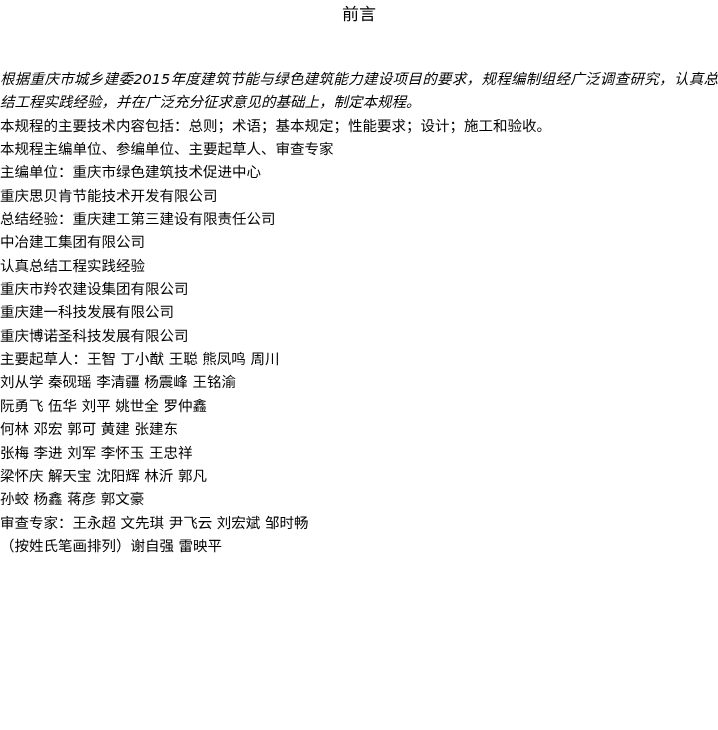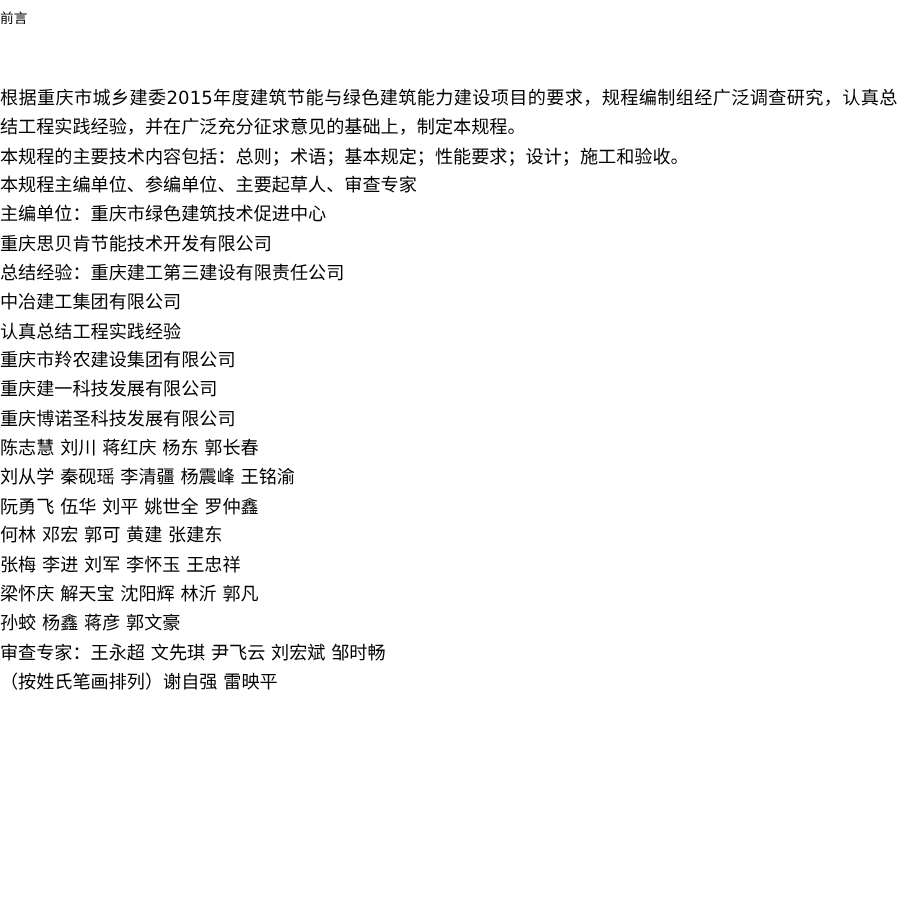--- a/index.html
+++ b/index.html
@@ -13,53 +13,54 @@
     color: #000000;
     font-family: "DejaVu Sans", "Liberation Sans", sans-serif;
     font-size: 14.5px;
     overflow: hidden;
   }
   .doc {
     padding-top: 6px;
     width: 718px;
   }
   .doc-title {
-    font-size: 11px;
+    font-size: 17px;
     font-weight: 400;
-    text-align: left;
+    text-align: center;
     margin: 0 0 45px 0;
     line-height: 17px;
   }
   .line {
     margin: 0;
     line-height: 23.35px;
     word-break: break-all;
   }
   .justify {
     text-align: justify;
+    font-style: italic;
   }
 </style>
 </head>
 <body>
 
 <div class="doc">
   <h1 class="doc-title">前言</h1>
 
   <p class="line justify">根据重庆市城乡建委2015年度建筑节能与绿色建筑能力建设项目的要求，规程编制组经广泛调查研究，认真总结工程实践经验，并在广泛充分征求意见的基础上，制定本规程。</p>
   <p class="line">本规程的主要技术内容包括：总则；术语；基本规定；性能要求；设计；施工和验收。</p>
   <p class="line">本规程主编单位、参编单位、主要起草人、审查专家</p>
   <p class="line">主编单位：重庆市绿色建筑技术促进中心</p>
   <p class="line">重庆思贝肯节能技术开发有限公司</p>
   <p class="line">总结经验：重庆建工第三建设有限责任公司</p>
   <p class="line">中冶建工集团有限公司</p>
   <p class="line">认真总结工程实践经验</p>
   <p class="line">重庆市羚农建设集团有限公司</p>
   <p class="line">重庆建一科技发展有限公司</p>
   <p class="line">重庆博诺圣科技发展有限公司</p>
-  <p class="line">陈志慧 刘川 蒋红庆 杨东 郭长春</p>
+  <p class="line">主要起草人：王智 丁小猷 王聪 熊凤鸣 周川</p>
   <p class="line">刘从学 秦砚瑶 李清疆 杨震峰 王铭渝</p>
   <p class="line">阮勇飞 伍华 刘平 姚世全 罗仲鑫</p>
   <p class="line">何林 邓宏 郭可 黄建 张建东</p>
   <p class="line">张梅 李进 刘军 李怀玉 王忠祥</p>
   <p class="line">梁怀庆 解天宝 沈阳辉 林沂 郭凡</p>
   <p class="line">孙蛟 杨鑫 蒋彦 郭文豪</p>
   <p class="line">审查专家：王永超 文先琪 尹飞云 刘宏斌 邹时畅</p>
   <p class="line">（按姓氏笔画排列）谢自强 雷映平</p>
 </div>
 

